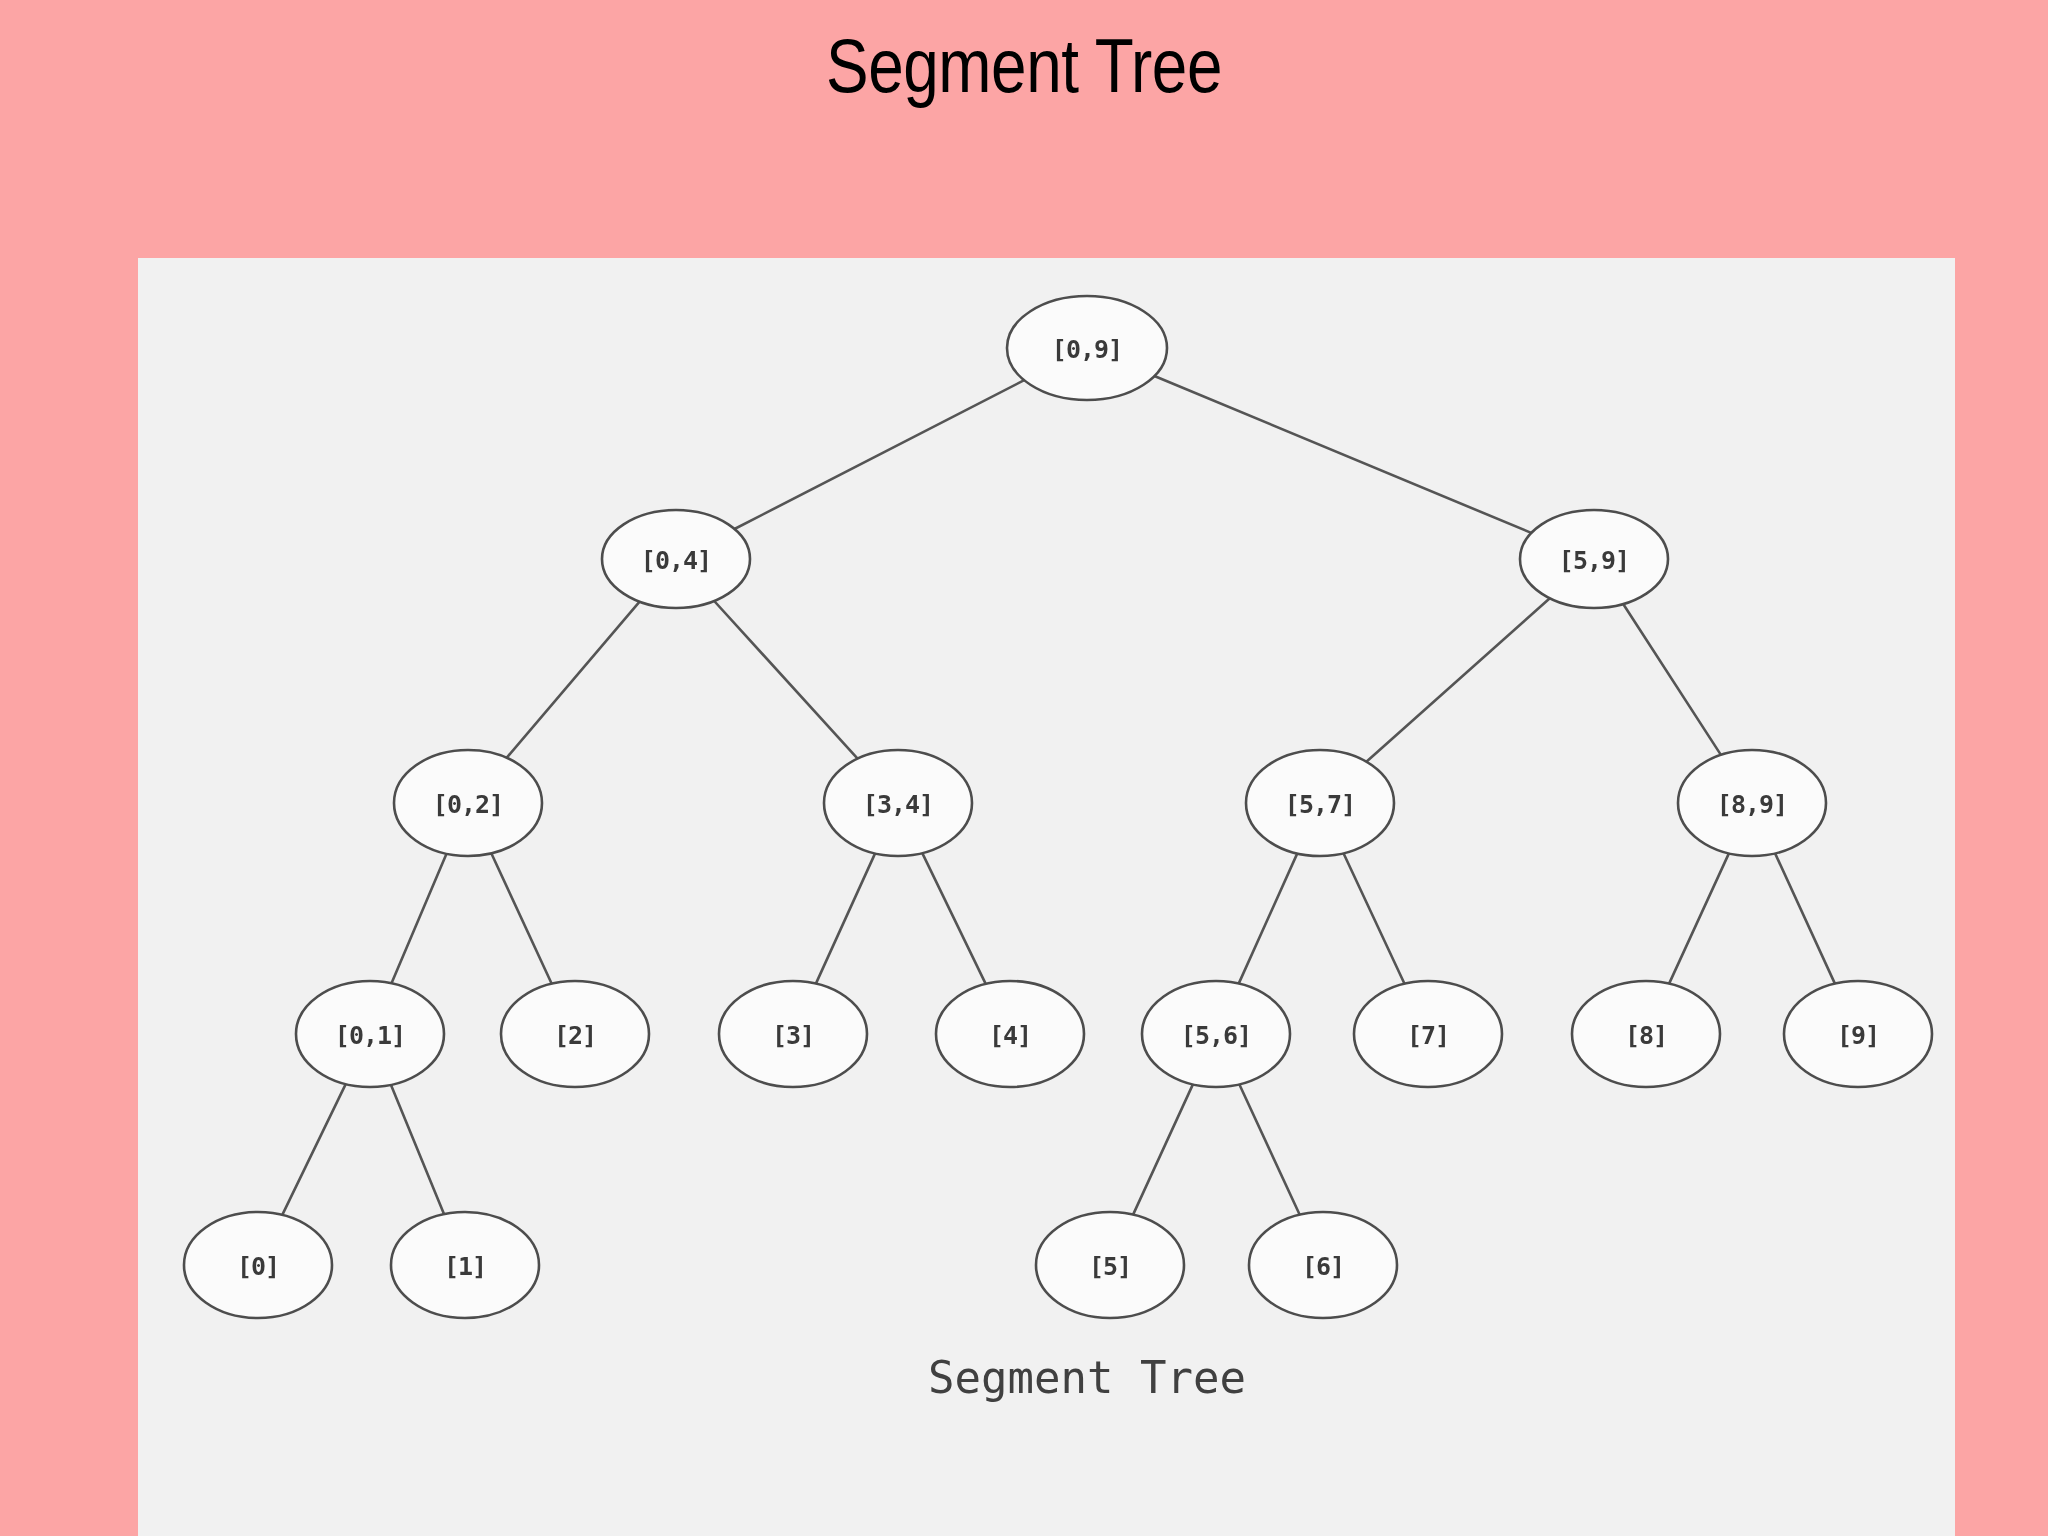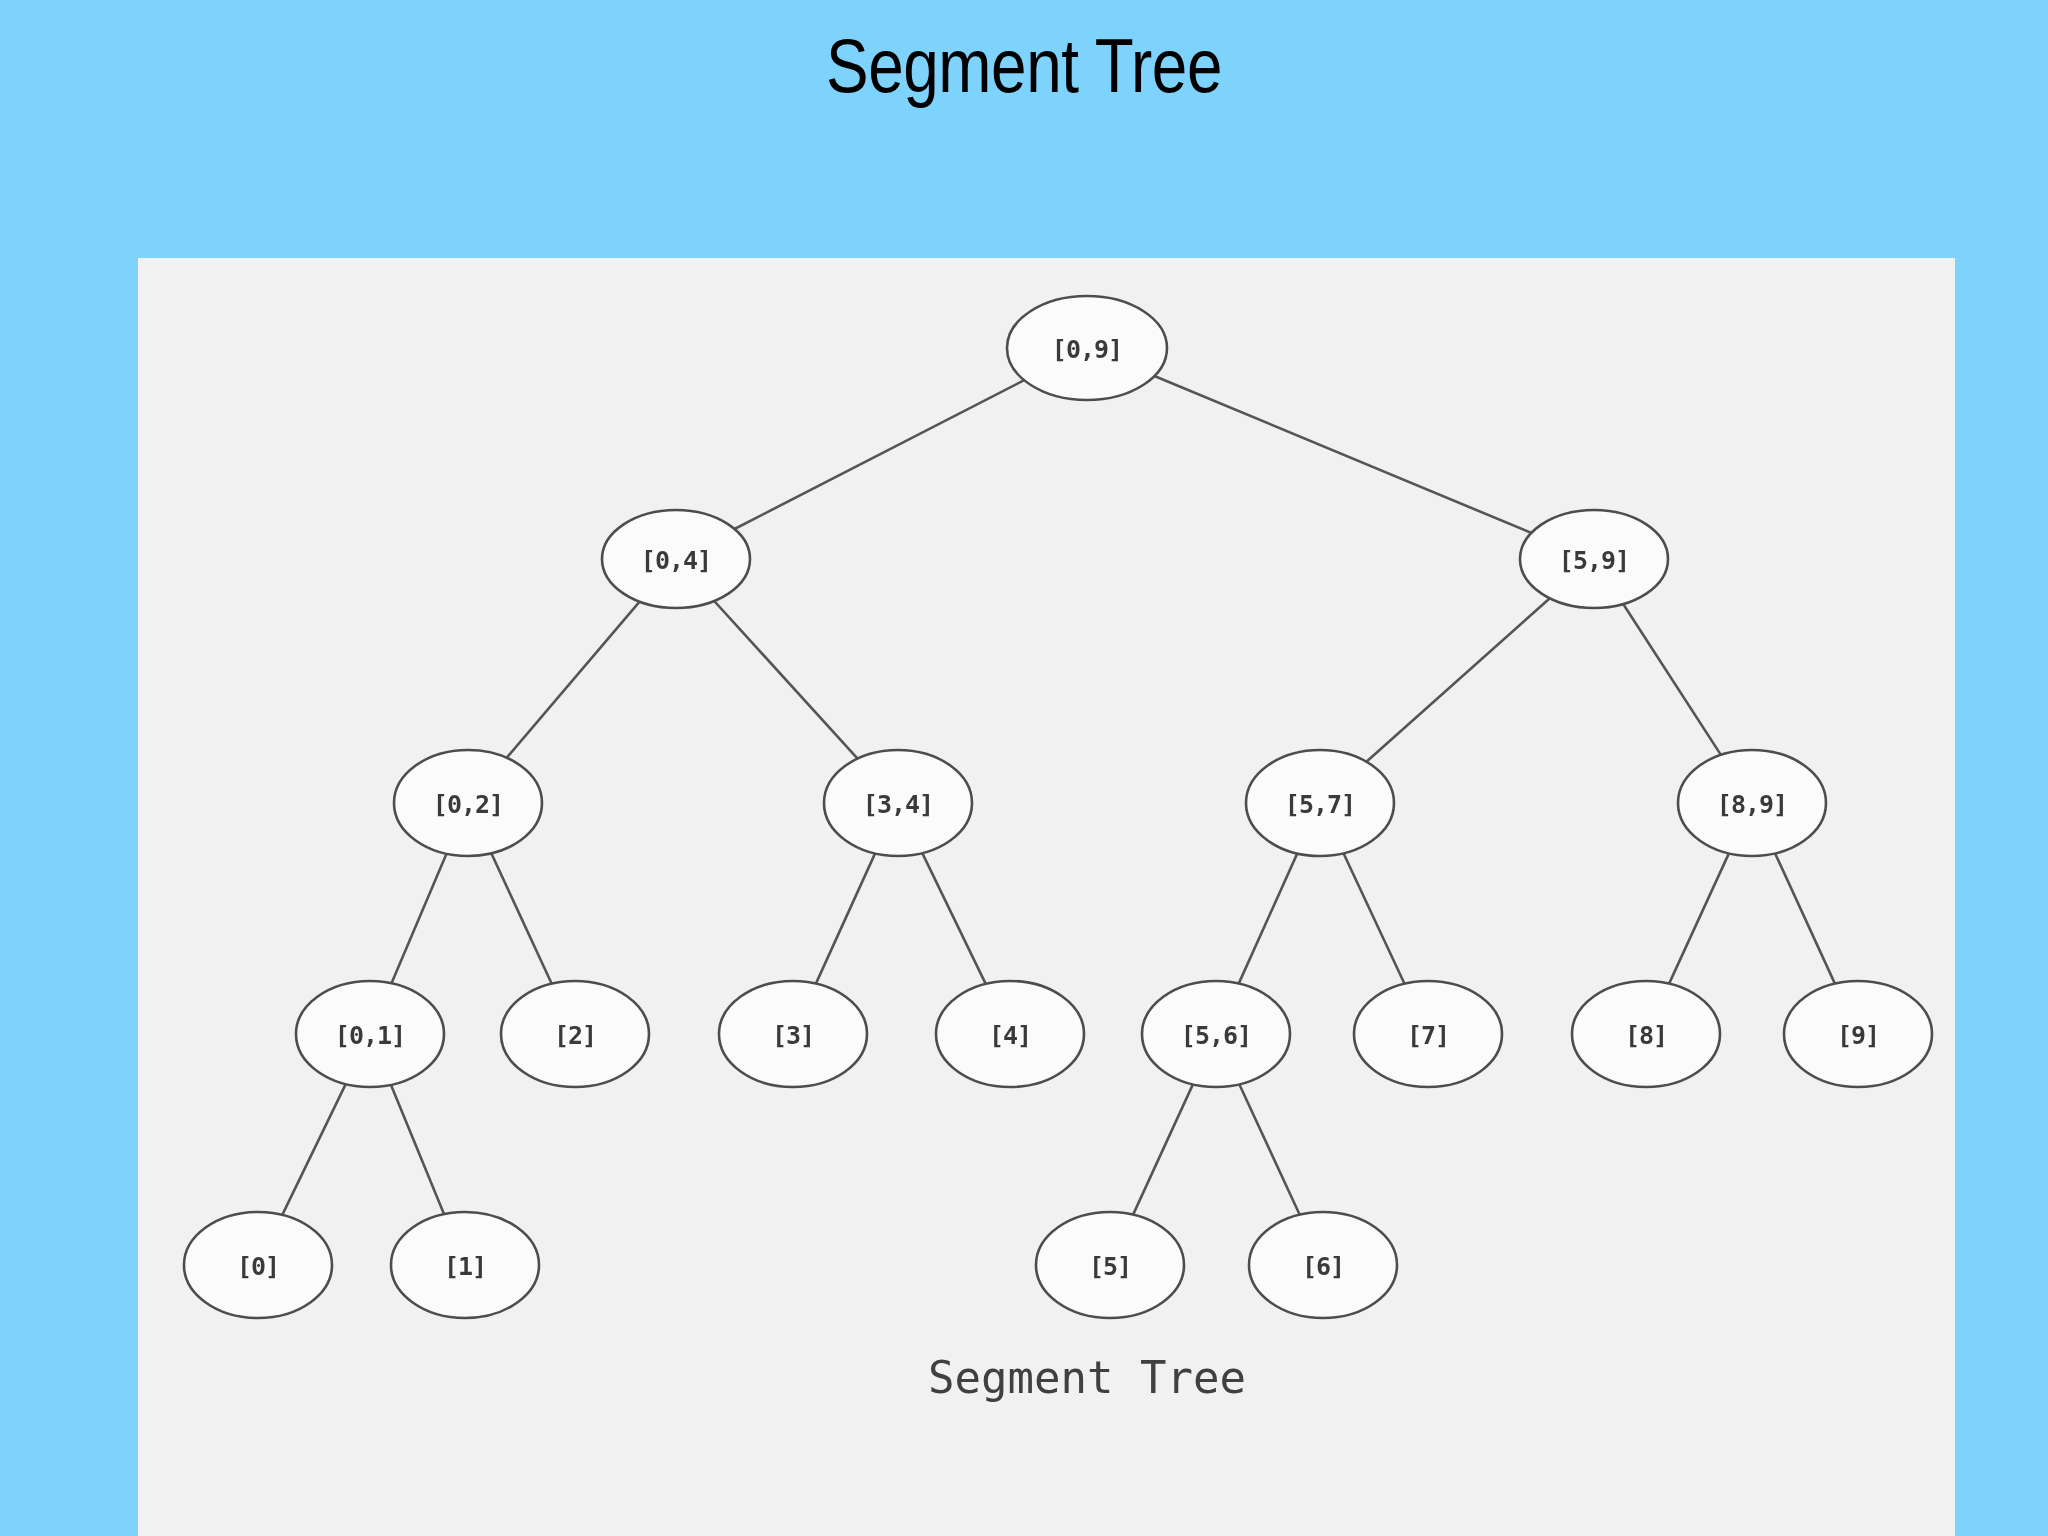--- a/index.html
+++ b/index.html
@@ -10,21 +10,21 @@
   body {
     width: 2048px;
     height: 1536px;
     font-family: "Liberation Sans", sans-serif;
     overflow: hidden;
     position: relative;
   }
   #slide {
     position: absolute;
     inset: 0;
-    background: #7dd3fc;
+    background: #fca5a5;
   }
   #slide-title {
     position: absolute;
     top: 22px;
     left: 0;
     width: 2048px;
     text-align: center;
     font-family: "Liberation Sans", sans-serif;
     font-size: 76px;
     font-weight: 400;

